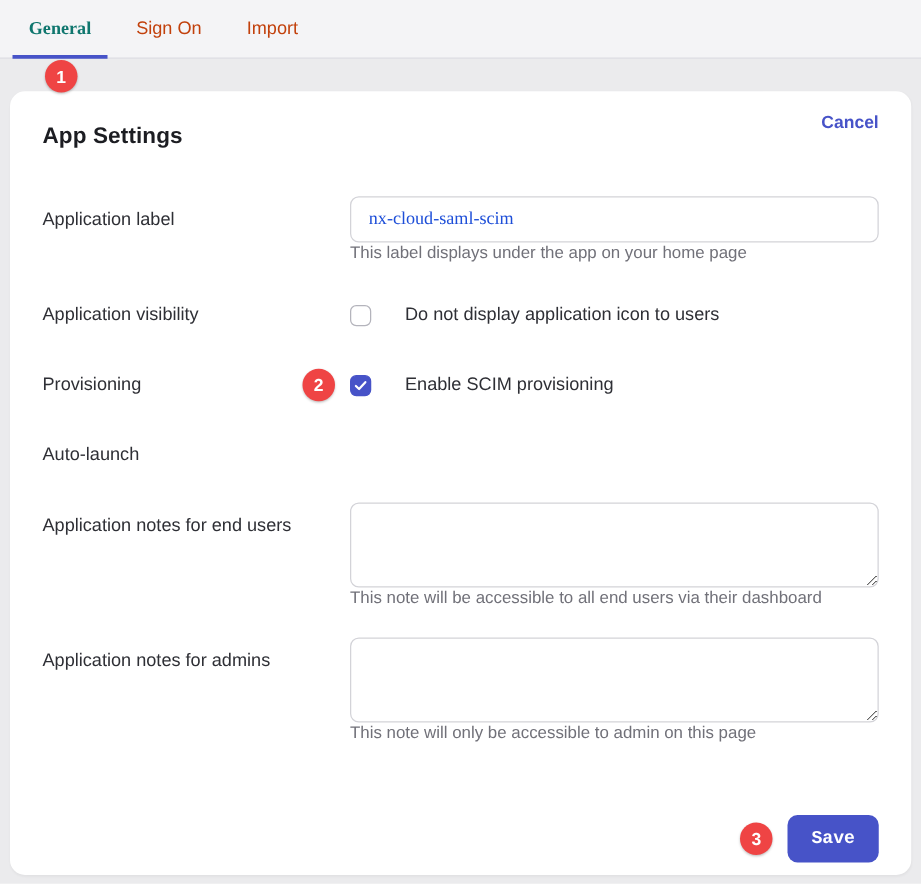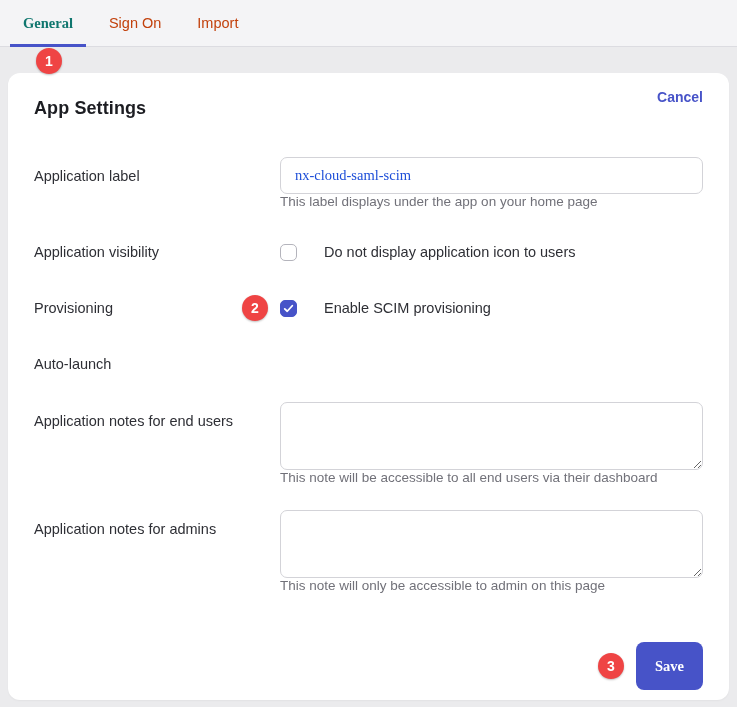--- a/index.html
+++ b/index.html
@@ -176,26 +176,26 @@
     position: absolute;
     right: 26px;
     bottom: 10px;
     display: flex;
     align-items: center;
     gap: 12px;
   }
   .save-button {
     background: #4753c8;
     color: #ffffff;
-    font-family: Liberation Serif, serif;
+    font-family: Liberation Mono, monospace;
     font-size: 14.5px;
     font-weight: 700;
     border: none;
     border-radius: 8px;
-    height: 48px;
+    height: 38px;
     padding: 0 19px;
     cursor: pointer;
   }
 </style>
 </head>
 <body>
 
 <div class="tabbar">
   <div class="tab active">
     <span>General</span>

